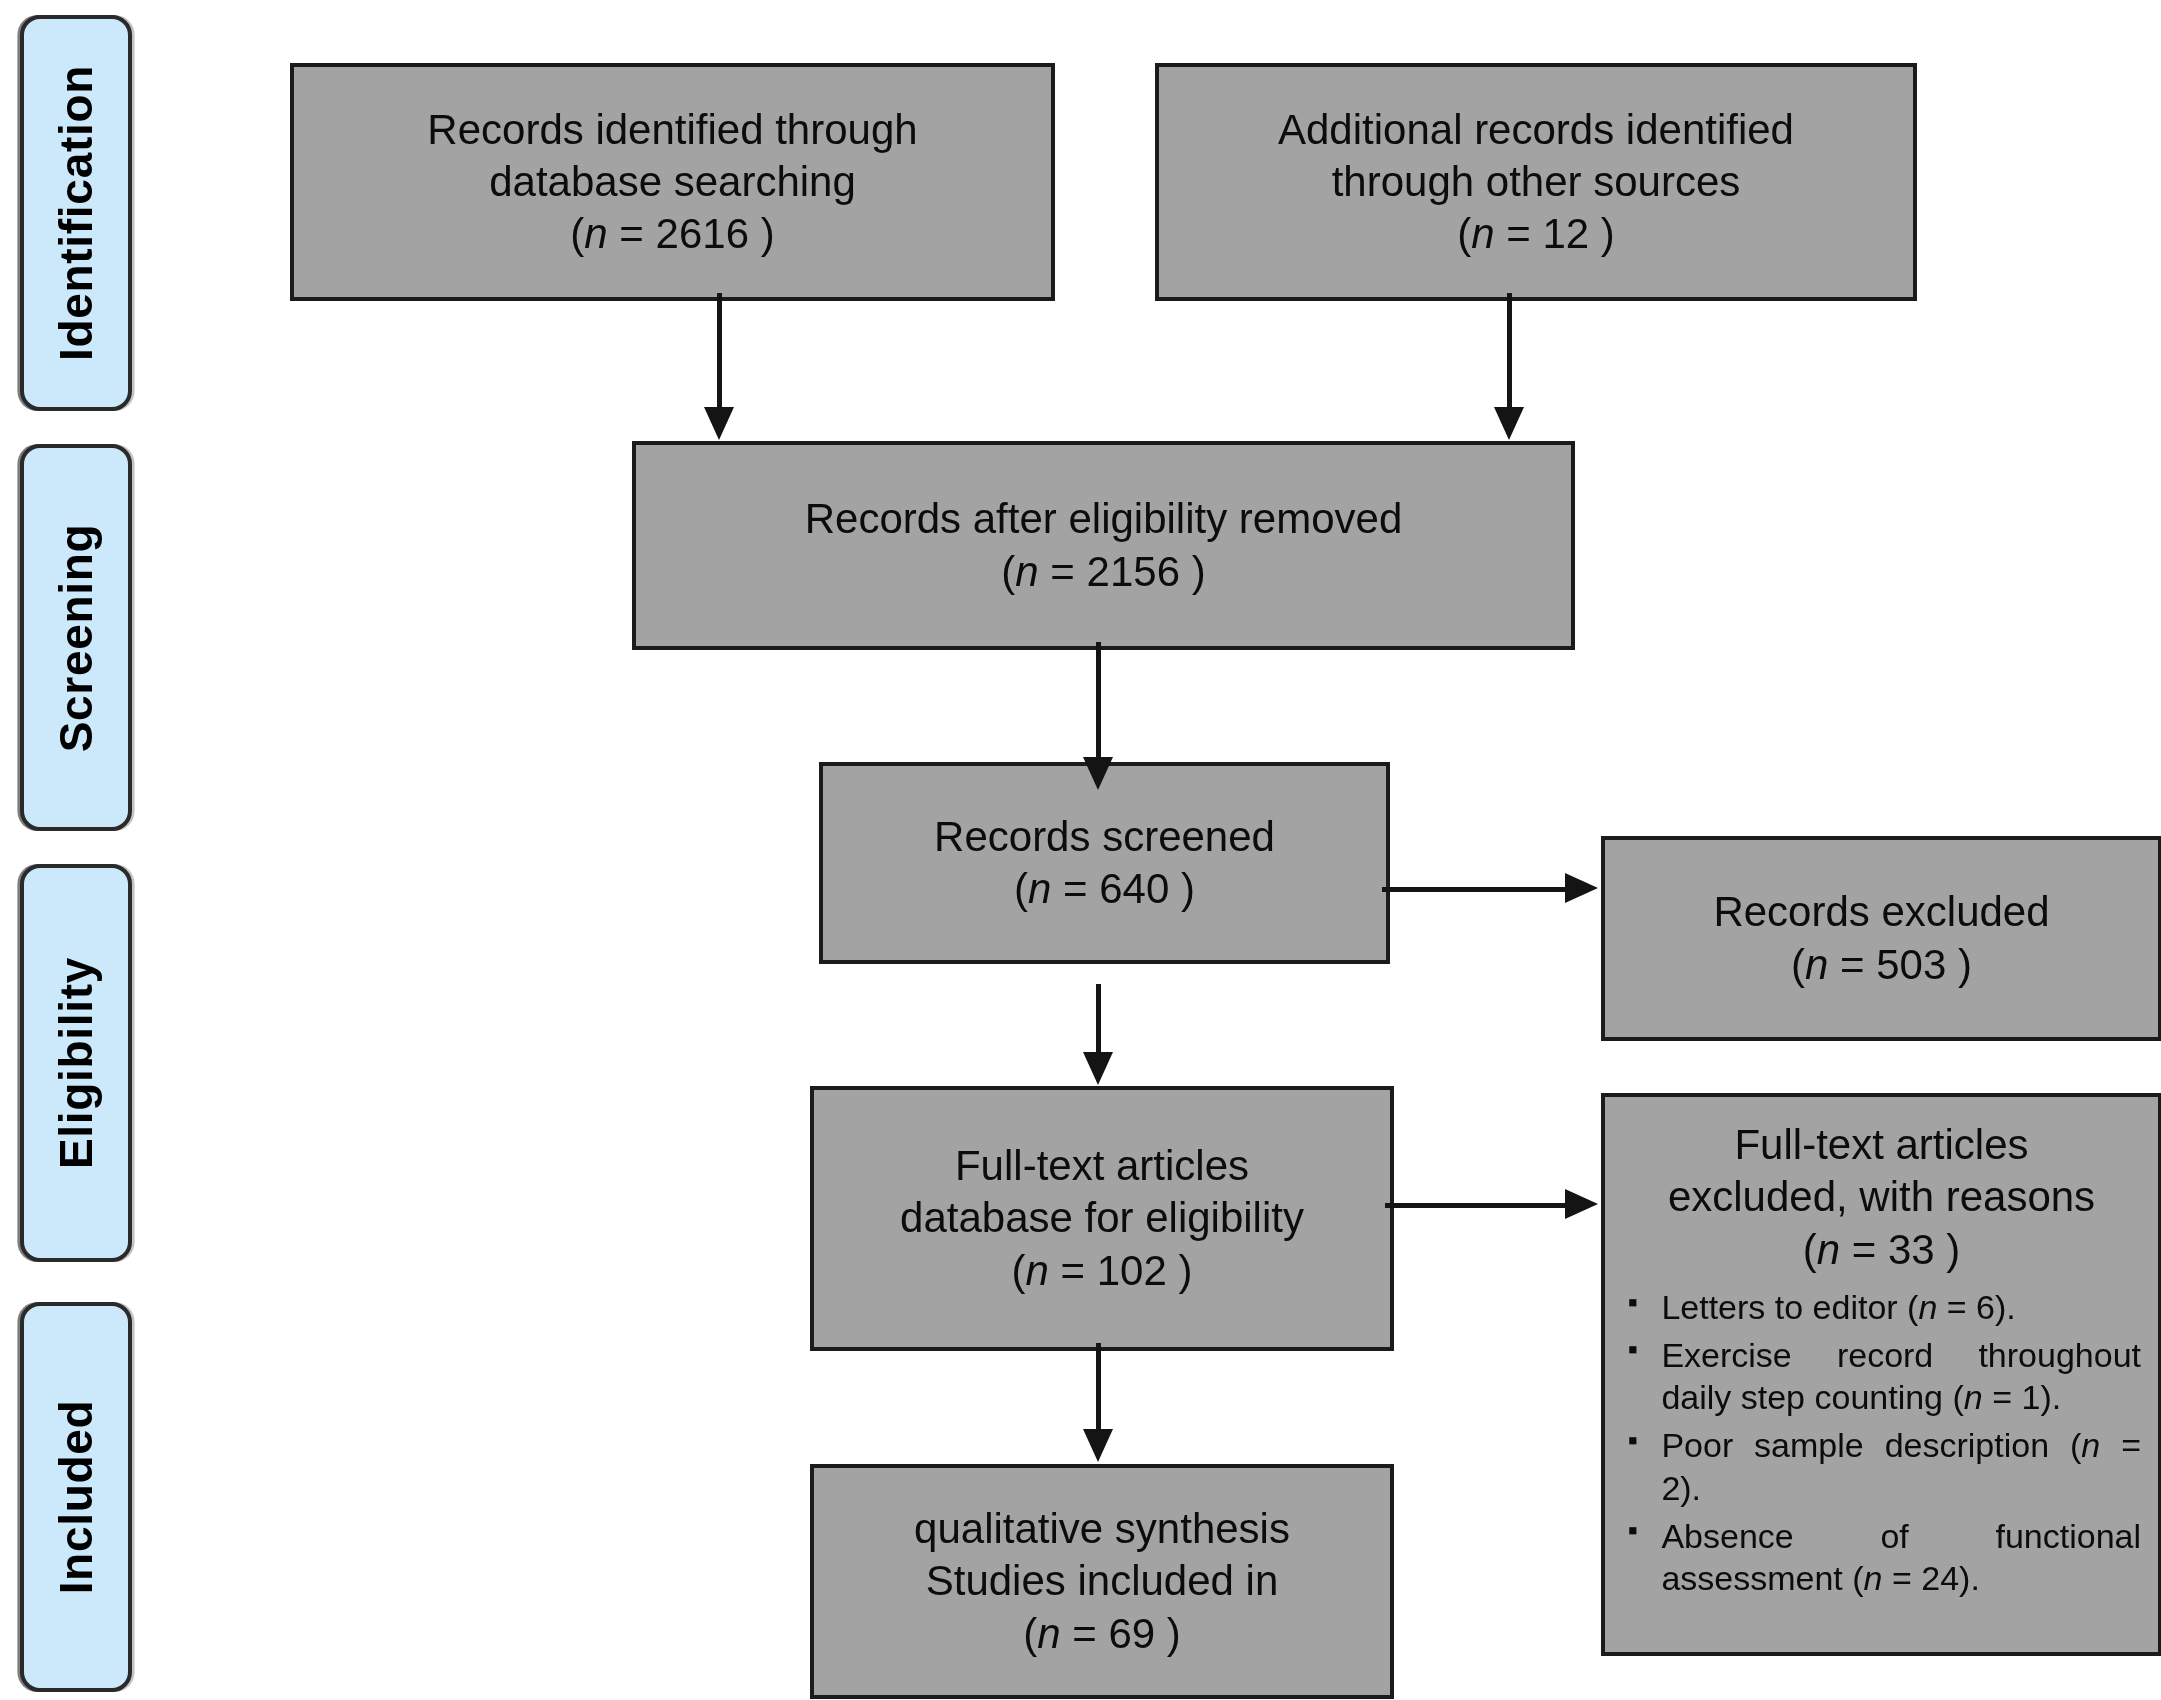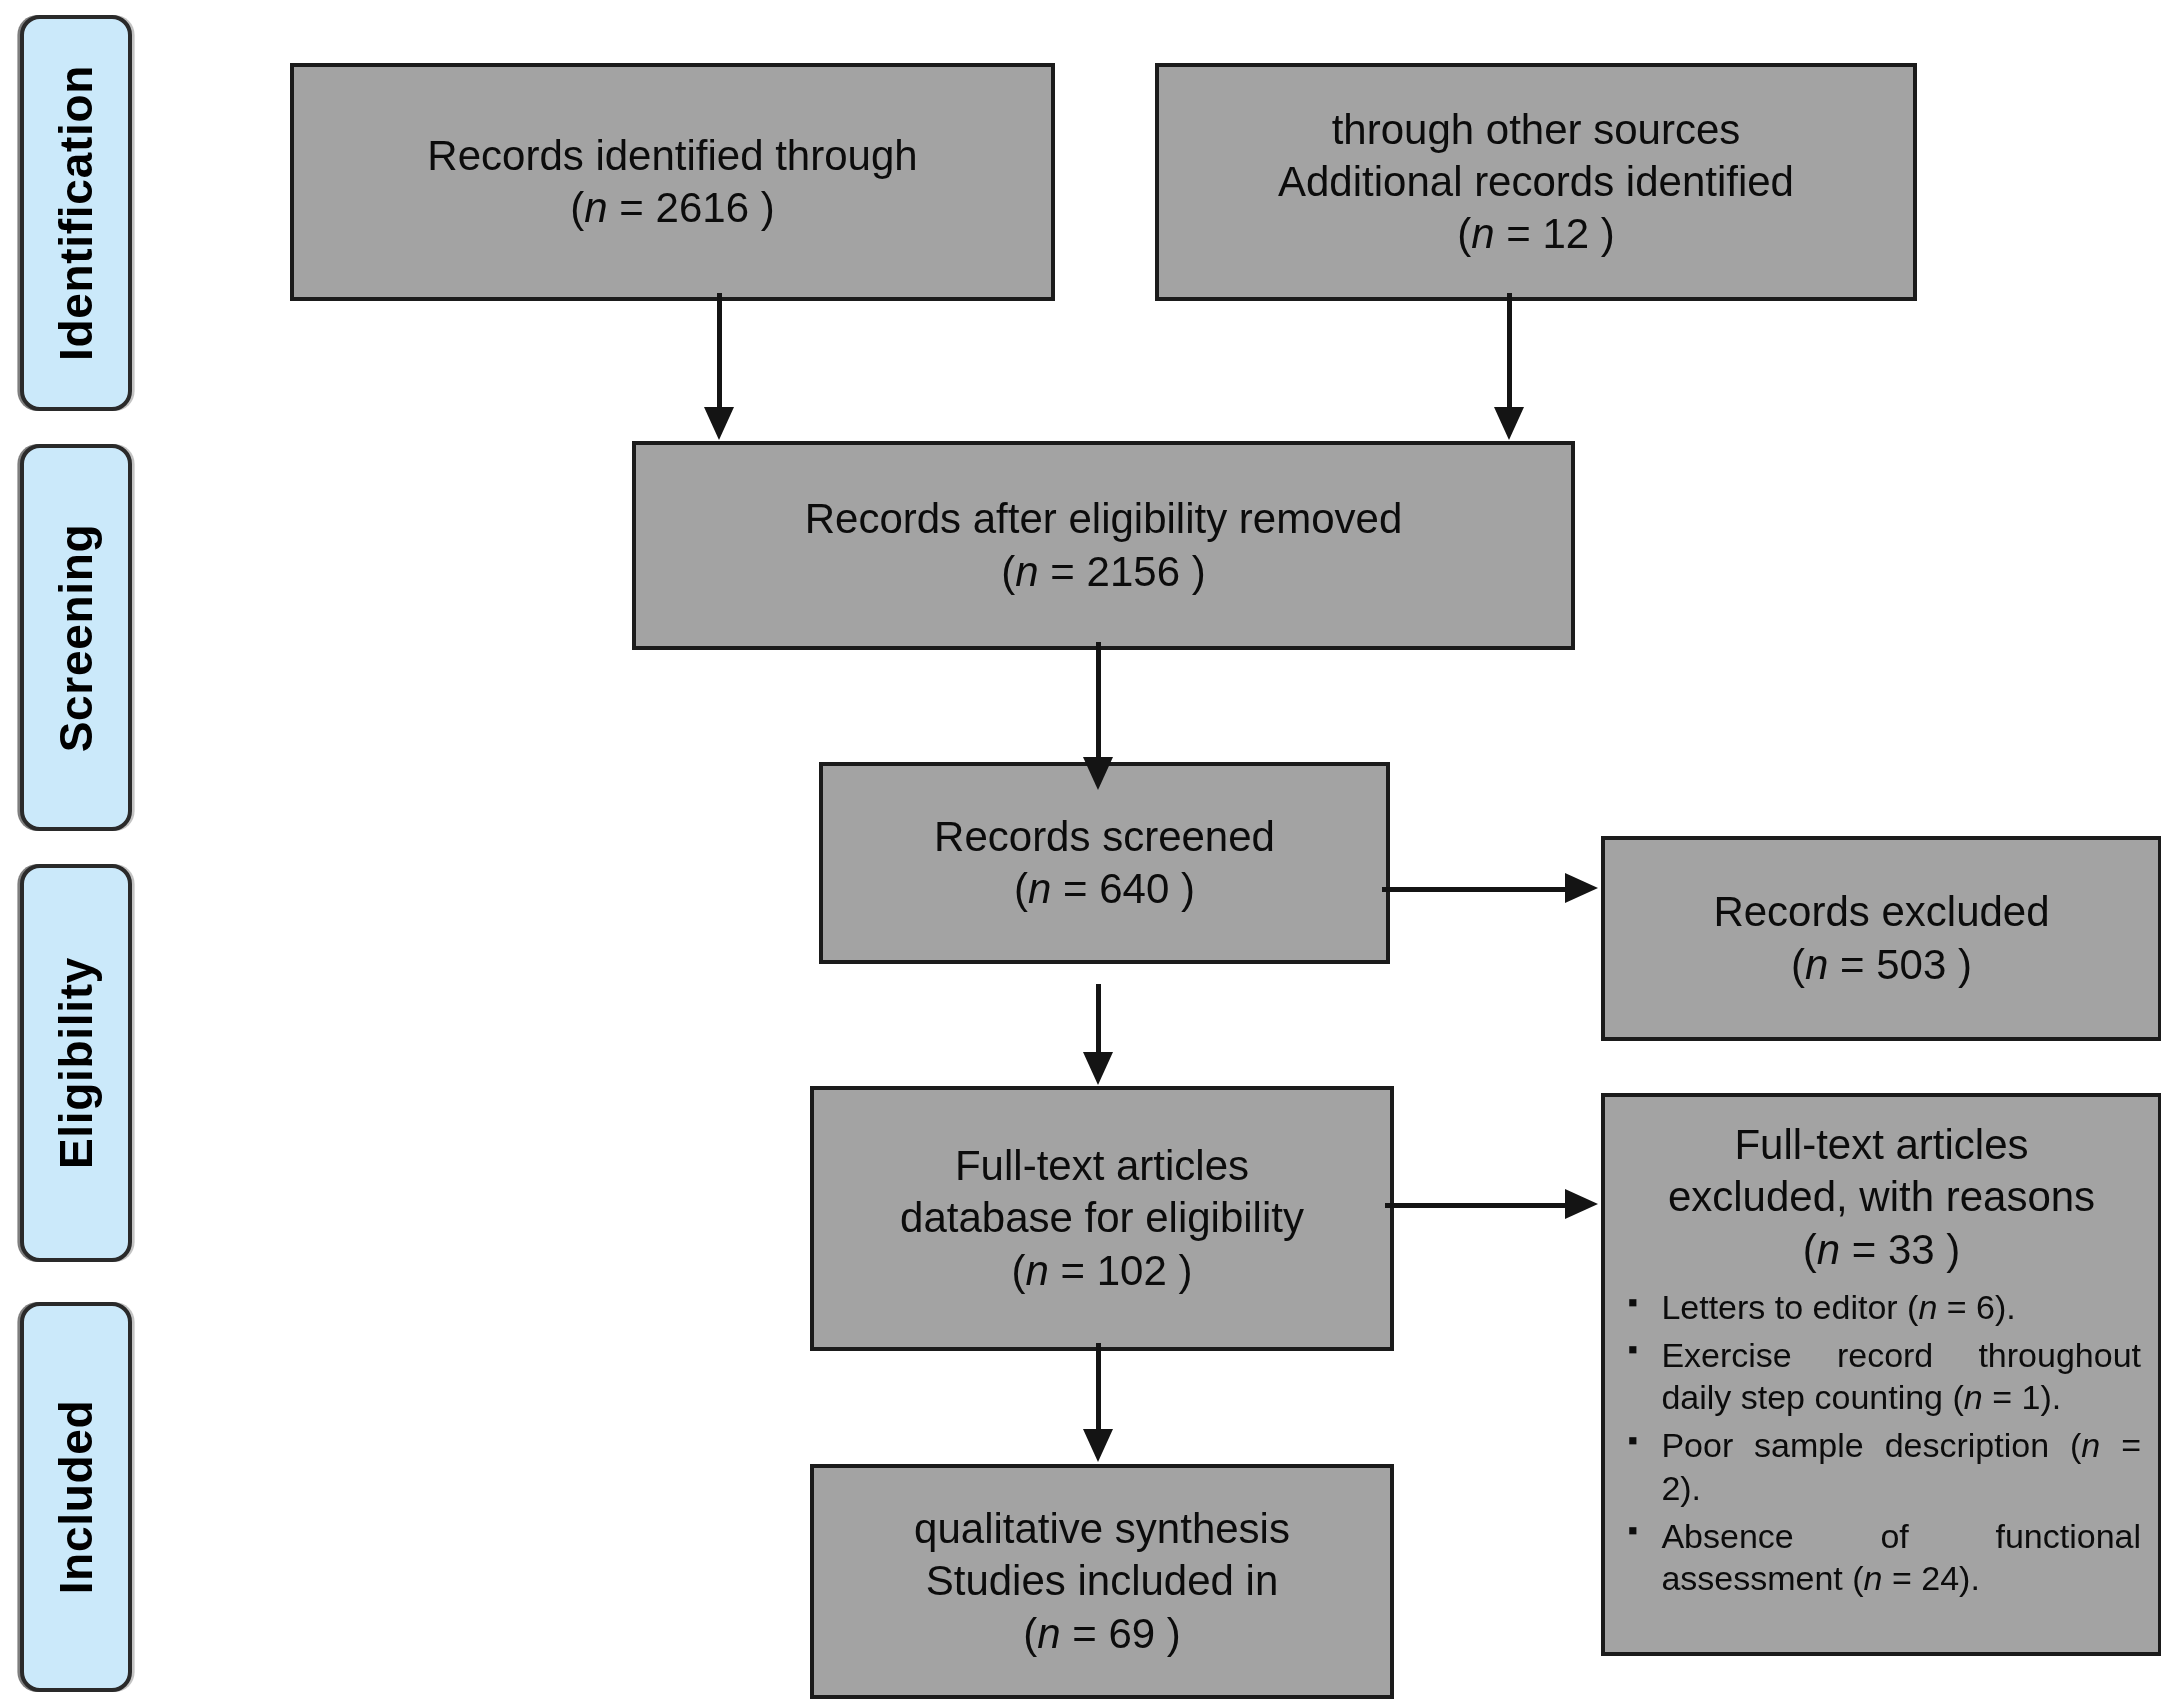--- a/index.html
+++ b/index.html
@@ -95,26 +95,27 @@
   </div>
   <div class="stage" style="top:864px;height:390px">
     <span class="stage-text">Eligibility</span>
   </div>
   <div class="stage" style="top:1302px;height:382px">
     <span class="stage-text">Included</span>
   </div>
 
   <div class="fbox" style="left:290px;top:63px;width:757px;height:230px">
     <div class="bline">Records identified through</div>
+    <div class="bline">database searching</div>
     <div class="bline nline">(<i>n</i> = 2616 )</div>
   </div>
 
   <div class="fbox" style="left:1155px;top:63px;width:754px;height:230px">
+    <div class="bline">Additional records identified</div>
     <div class="bline">through other sources</div>
-    <div class="bline">Additional records identified</div>
     <div class="bline nline">(<i>n</i> = 12 )</div>
   </div>
 
   <div class="fbox" style="left:632px;top:441px;width:935px;height:201px">
     <div class="bline">Records after eligibility removed</div>
     <div class="bline nline">(<i>n</i> = 2156 )</div>
   </div>
 
   <div class="fbox" style="left:819px;top:762px;width:563px;height:194px">
     <div class="bline">Records screened</div>

